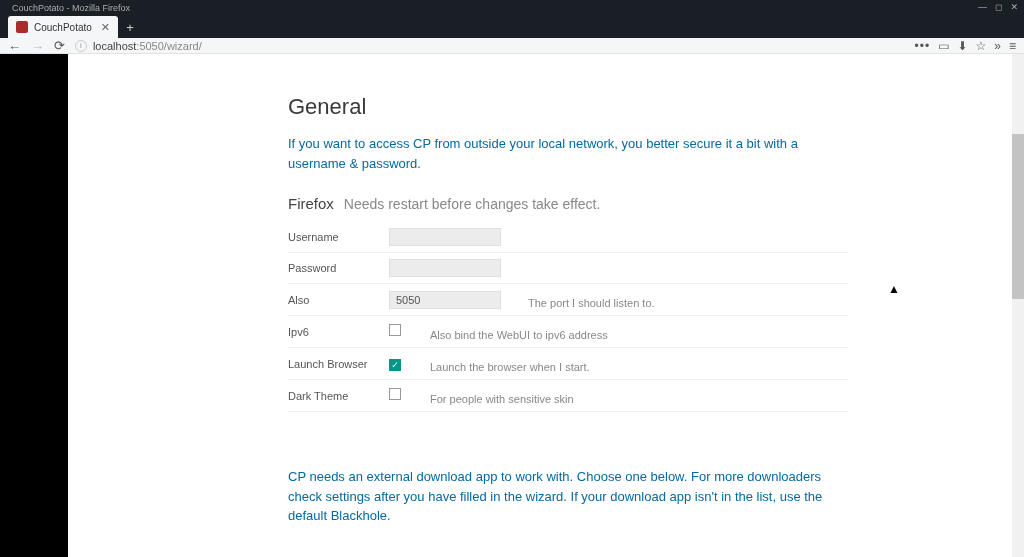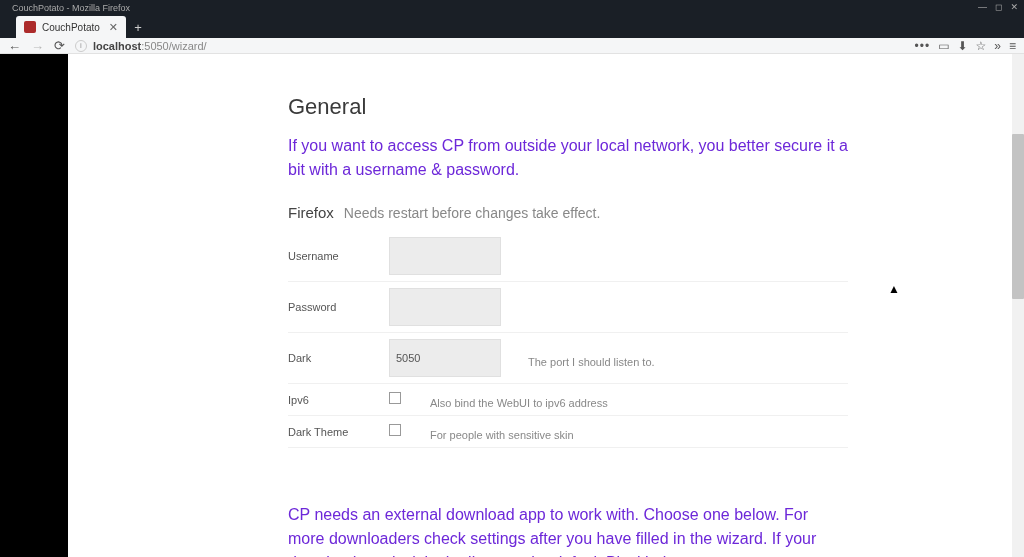--- a/index.html
+++ b/index.html
@@ -5,58 +5,58 @@
 * { margin: 0; padding: 0; box-sizing: border-box; }
 body { font-family: "Segoe UI", "Helvetica Neue", Arial, sans-serif; font-size: 13px; color: #333; background: #fff; overflow: hidden; }
 
 .window { width: 1024px; height: 557px; display: flex; flex-direction: column; background: #1a1f26; }
 
 
 .desktop-title { height: 8px; background: #1a1f26; display: flex; align-items: center; justify-content: flex-start; position: relative; color: #aaa; font-size: 9px; padding: 4px 12px; height: 16px; }
 .desktop-title .win-controls { position: absolute; right: 6px; top: 2px; display: flex; gap: 8px; color: #aaa; font-size: 9px; }
 
 
-.tab-strip { height: 26px; background: #1a1f26; display: flex; align-items: flex-end; padding-left: 16px; }
+.tab-strip { height: 26px; background: #1a1f26; display: flex; align-items: flex-end; padding-left: 8px; }
 .tab { background: #f5f6f7; height: 22px; min-width: 110px; display: flex; align-items: center; padding: 0 8px; gap: 6px; font-size: 10px; color: #333; border-top-left-radius: 3px; border-top-right-radius: 3px; }
 .tab .favicon { width: 12px; height: 12px; background: #ac2b2b; border-radius: 2px; position: relative; }
 .tab .favicon::after { content: ""; position: absolute; inset: 2px; background: #fff; clip-path: polygon(50% 0, 100% 100%, 0 100%); transform: rotate(180deg); opacity: .0; }
 .tab .close { margin-left: auto; color: #666; font-size: 11px; }
 .new-tab { width: 24px; height: 22px; display: flex; align-items: center; justify-content: center; color: #ccc; font-size: 13px; }
 
 .toolbar { height: 28px; background: #f5f6f7; display: flex; align-items: center; padding: 0 8px; gap: 10px; border-bottom: 1px solid #e2e2e2; }
 .nav-btn { color: #555; font-size: 13px; display: flex; align-items: center; }
 .nav-btn.disabled { color: #b8b8b8; }
 .url-bar { flex: 1; display: flex; align-items: center; gap: 6px; font-size: 11px; color: #888; }
 .url-bar .info { color: #9a9a9a; font-size: 11px; border: 1px solid #ccc; border-radius: 50%; width: 12px; height: 12px; display: flex; align-items: center; justify-content: center; font-size: 8px; }
-.url-bar .host { color: #444; font-weight: bold; }
+.url-bar .host { color: #444; }
 .toolbar .right-icons { display: flex; align-items: center; gap: 8px; color: #555; font-size: 12px; }
 .toolbar .dots { letter-spacing: 1px; }
 
 
 .viewport { flex: 1; display: flex; background: #fff; position: relative; }
 .left-gutter { width: 68px; background: #000; }
 .page { flex: 1; background: #fff; overflow-y: auto; position: relative; }
 .scrollbar-track { position: absolute; right: 0; top: 0; width: 12px; height: 100%; background: #f1f1f1; }
 .scrollbar-thumb { position: absolute; right: 0; top: 80px; width: 12px; height: 165px; background: #c3c3c3; border-radius: 1px; }
 
 .content { width: 560px; margin: 40px auto 0 220px; padding-bottom: 40px; }
 
 h2.section { font-weight: 300; font-size: 22px; color: #3a3a3a; margin-bottom: 14px; }
-.section-desc { font-size: 16px; color: #6d28d9; line-height: 1.5; margin-bottom: 22px; }
+.section-desc { font-size: 13px; color: #0369a1; line-height: 1.5; margin-bottom: 22px; }
 
 .subhead { display: flex; align-items: baseline; gap: 10px; margin-bottom: 10px; }
 .subhead .label { font-size: 15px; color: #444; font-weight: 400; }
 .subhead .hint { font-size: 14px; color: #888; }
 
 .row { display: flex; align-items: center; padding: 6px 0; border-bottom: 1px solid #f0f0f0; min-height: 30px; gap: 16px; }
 .row:first-of-type { border-top: 1px solid #f0f0f0; }
 .row .rlabel { width: 85px; font-size: 11px; color: #555; }
 .row .rcontrol { width: 115px; }
 .row .rdesc { font-size: 11px; color: #888; margin-left: 8px; margin-top: 7px; }
-.row input[type=text], .row input[type=password] { width: 112px; height: 38px; background: #ececec; border: 1px solid #e0e0e0; padding: 0 6px; font-size: 11px; color: #555; }
+.row input[type=text], .row input[type=password] { width: 112px; height: 18px; background: #ececec; border: 1px solid #e0e0e0; padding: 0 6px; font-size: 11px; color: #555; }
 .row .checkbox { width: 12px; height: 12px; border: 1px solid #999; background: #fff; display: inline-flex; align-items: center; justify-content: center; }
 .row .checkbox.checked { background: #009688; border-color: #009688; }
 .row .checkbox.checked::after { content: "✓"; color: #fff; font-size: 9px; line-height: 1; }
 
 .cursor { position: absolute; left: 820px; top: 228px; font-size: 12px; color: #000; pointer-events: none; }
 </style>
 </head>
 <body>
 
 <div class="window">
@@ -113,28 +113,33 @@
 
         <div class="row">
           <div class="rlabel">Username</div>
           <div class="rcontrol"><input type="text" value="" style=""></div>
         </div>
         <div class="row">
           <div class="rlabel">Password</div>
           <div class="rcontrol"><input type="password" value="" style=""></div>
         </div>
         <div class="row">
-          <div class="rlabel">Dark</div>
+          <div class="rlabel">Also</div>
           <div class="rcontrol"><input type="text" value="5050" style=""></div>
           <div class="rdesc">The port I should listen to.</div>
         </div>
         <div class="row">
           <div class="rlabel">Ipv6</div>
           <div class="rcontrol"><span class="checkbox"></span></div>
           <div class="rdesc" style="margin-left:-90px">Also bind the WebUI to ipv6 address</div>
+        </div>
+        <div class="row">
+          <div class="rlabel">Launch Browser</div>
+          <div class="rcontrol"><span class="checkbox checked"></span></div>
+          <div class="rdesc" style="margin-left:-90px">Launch the browser when I start.</div>
         </div>
         <div class="row">
           <div class="rlabel">Dark Theme</div>
           <div class="rcontrol"><span class="checkbox"></span></div>
           <div class="rdesc" style="margin-left:-90px">For people with sensitive skin</div>
         </div>
 
         <div style="height:55px"></div>
 
         <p class="section-desc">CP needs an external download app to work with. Choose one below. For more downloaders check settings after you have filled in the wizard. If your download app isn't in the list, use the default Blackhole.</p>

